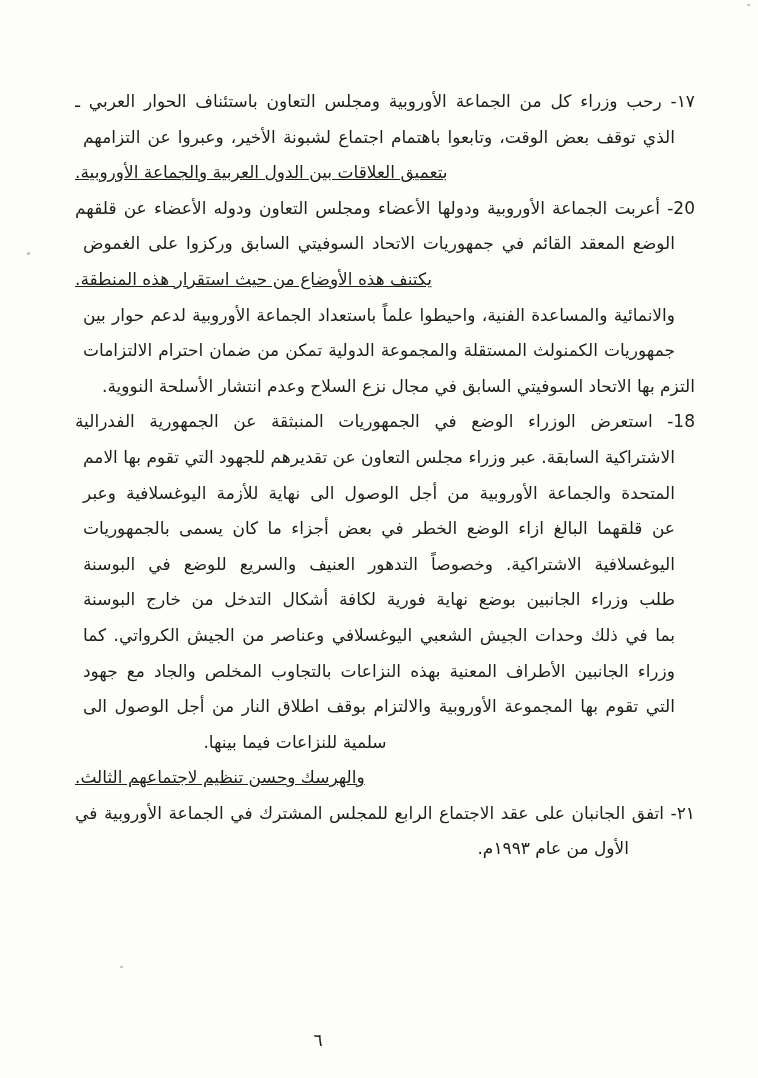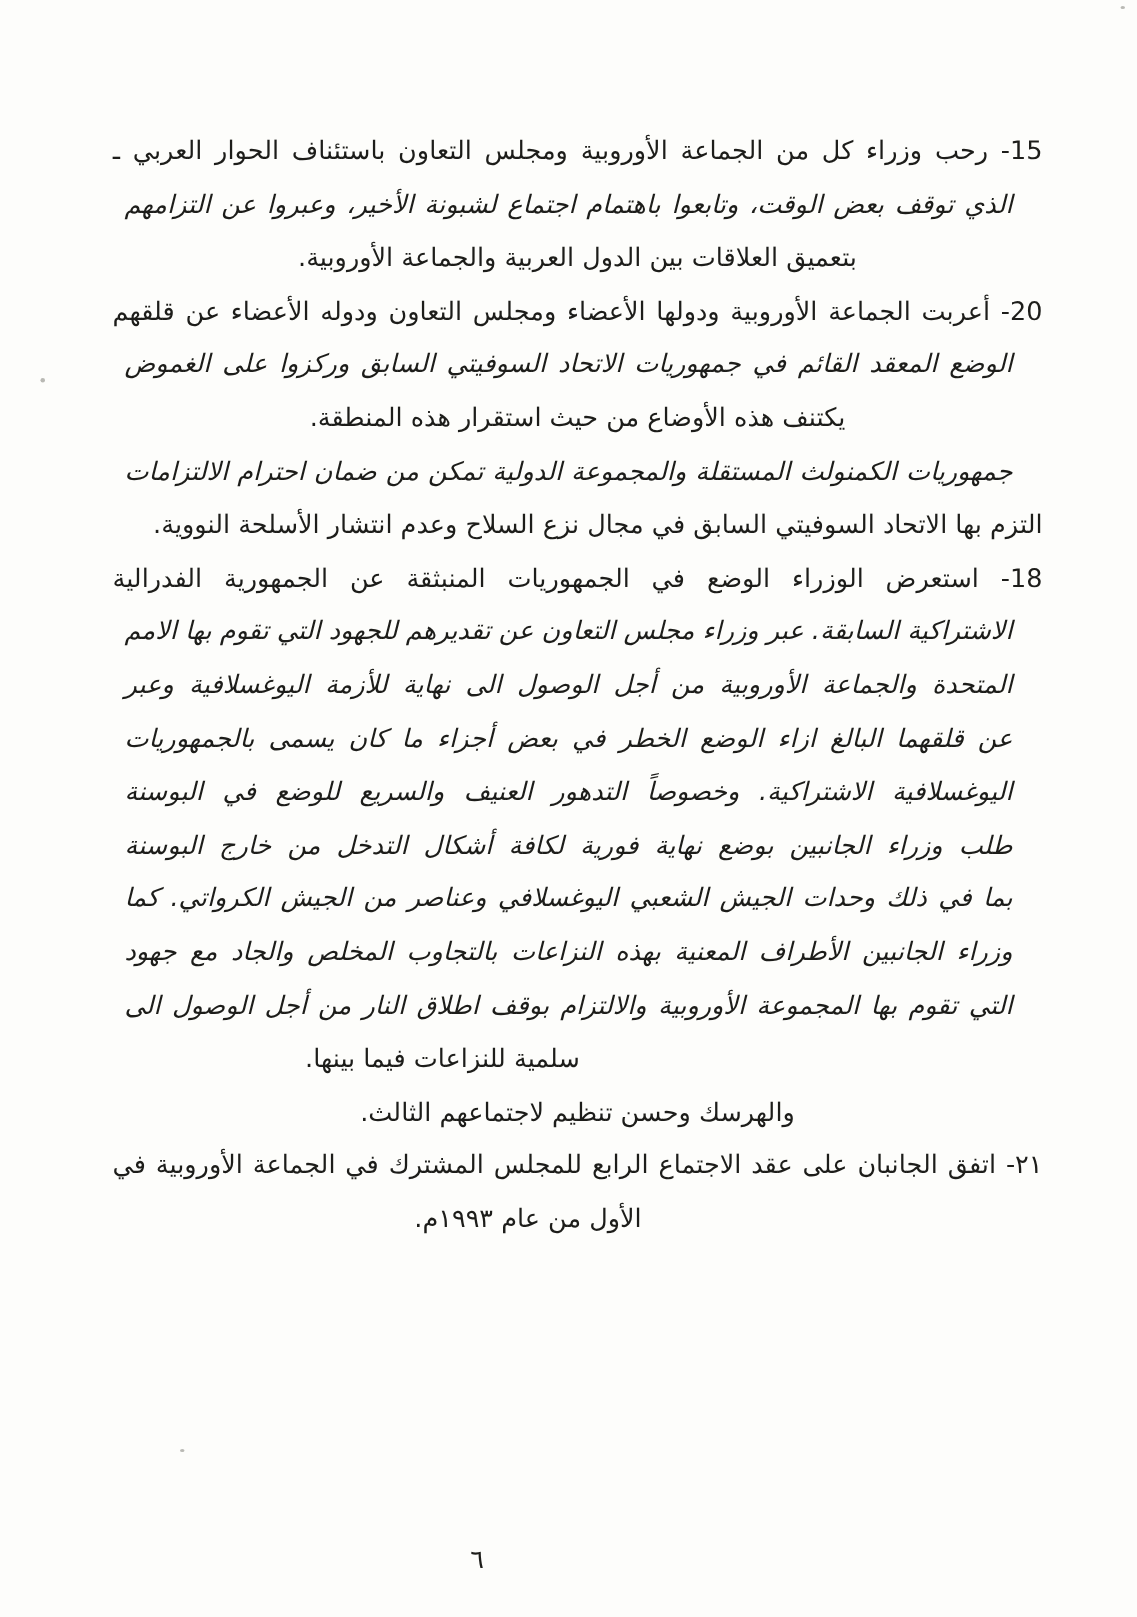--- a/index.html
+++ b/index.html
@@ -17,57 +17,58 @@
     font-size:17px;
   }
   .para { margin:0; padding:0; }
   .ln {
     height:35.6px; line-height:35.6px;
     overflow:hidden; white-space:normal;
   }
   
   .j  { text-align:justify; text-align-last:justify; }
   
-  .cont { padding-right:20px; padding-left:8px;font-style:italic; }
+  .cont { padding-right:20px; padding-left:8px; }
   
-  .c  { text-align:center; }
+  .c  { text-align:left;text-decoration:underline; }
   
   .cl { text-align:center; position:relative; left:-90px; }
   
   .lft { text-align:right; padding-left:2px; }
   
-  .ri { text-align:center; padding-right:66px; }
+  .ri { text-align:right; padding-right:66px; }
   .num { white-space:nowrap; }
   .pagenum {
     position:absolute; top:1030px; left:0; width:636px;
     text-align:center; font-size:17px; direction:rtl;
   }
   .speck { position:absolute; background:#b9b9b4; border-radius:50%; }
   .speck.s1 { left:27px;  top:252px; width:3px; height:3px; }
   .speck.s2 { left:120px; top:966px; width:3px; height:2px; }
   .speck.s3 { left:747px; top:4px;   width:3px; height:2px; }
 </style>
 </head>
 <body>
 
 <div class="doc">
 
   <div class="para">
-    <div class="ln j"><span class="num">15-</span> <span>رحب وزراء كل من الجماعة الأوروبية ومجلس التعاون باستئناف الحوار العربي ـ الأوروبى</span></div>
+    <div class="ln j"><span class="num">١٧-</span> <span>رحب وزراء كل من الجماعة الأوروبية ومجلس التعاون باستئناف الحوار العربي ـ الأوروبى</span></div>
     <div class="ln j cont">الذي توقف بعض الوقت، وتابعوا باهتمام اجتماع لشبونة الأخير، وعبروا عن التزامهم</div>
     <div class="ln c">بتعميق العلاقات بين الدول العربية والجماعة الأوروبية.</div>
   </div>
 
   <div class="para">
     <div class="ln j"><span class="num">20-</span> <span>أعربت الجماعة الأوروبية ودولها الأعضاء ومجلس التعاون ودوله الأعضاء عن قلقهم ازاء</span></div>
     <div class="ln j cont">الوضع المعقد القائم في جمهوريات الاتحاد السوفيتي السابق وركزوا على الغموض الذي</div>
     <div class="ln c">يكتنف هذه الأوضاع من حيث استقرار هذه المنطقة.</div>
   </div>
 
   <div class="para">
+    <div class="ln j cont">والانمائية والمساعدة الفنية، واحيطوا علماً باستعداد الجماعة الأوروبية لدعم حوار بين</div>
     <div class="ln j cont">جمهوريات الكمنولث المستقلة والمجموعة الدولية تمكن من ضمان احترام الالتزامات التي</div>
     <div class="ln lft">التزم بها الاتحاد السوفيتي السابق في مجال نزع السلاح وعدم انتشار الأسلحة النووية.</div>
   </div>
 
   <div class="para">
     <div class="ln j"><span class="num">18-</span> <span>استعرض الوزراء الوضع في الجمهوريات المنبثقة عن الجمهورية الفدرالية اليوغسلافية</span></div>
     <div class="ln j cont">الاشتراكية السابقة. عبر وزراء مجلس التعاون عن تقديرهم للجهود التي تقوم بها الامم</div>
     <div class="ln j cont">المتحدة والجماعة الأوروبية من أجل الوصول الى نهاية للأزمة اليوغسلافية وعبر الجانبان</div>
     <div class="ln j cont">عن قلقهما البالغ ازاء الوضع الخطر في بعض أجزاء ما كان يسمى بالجمهوريات الفدرالية</div>
     <div class="ln j cont">اليوغسلافية الاشتراكية. وخصوصاً التدهور العنيف والسريع للوضع في البوسنة والهرسك.</div>

